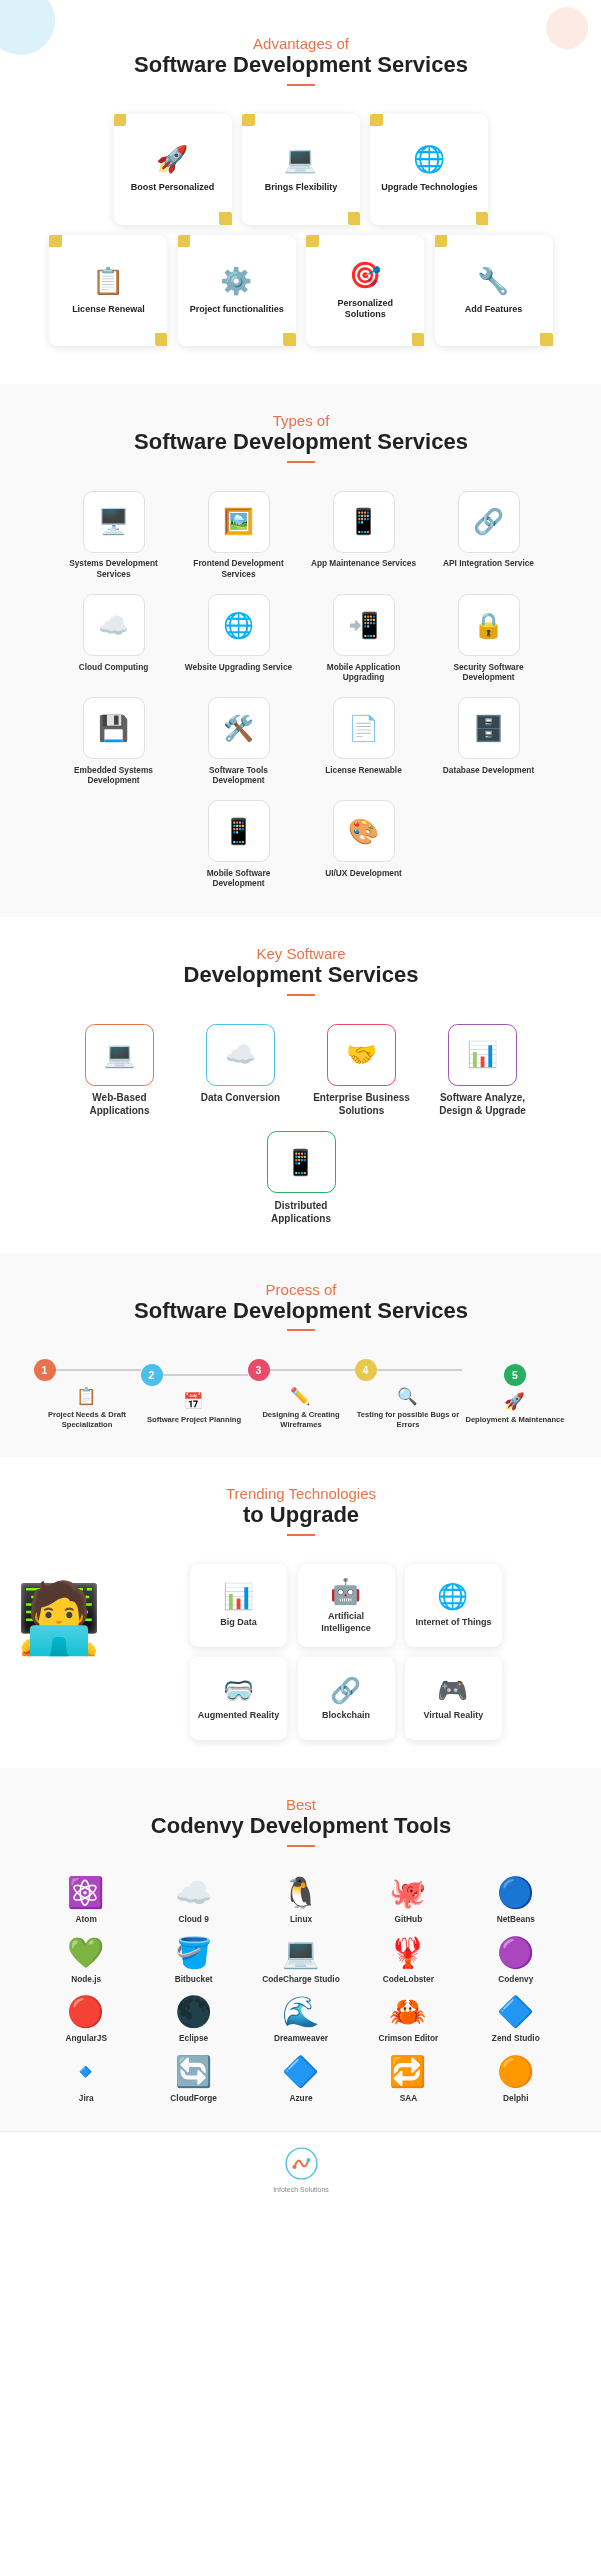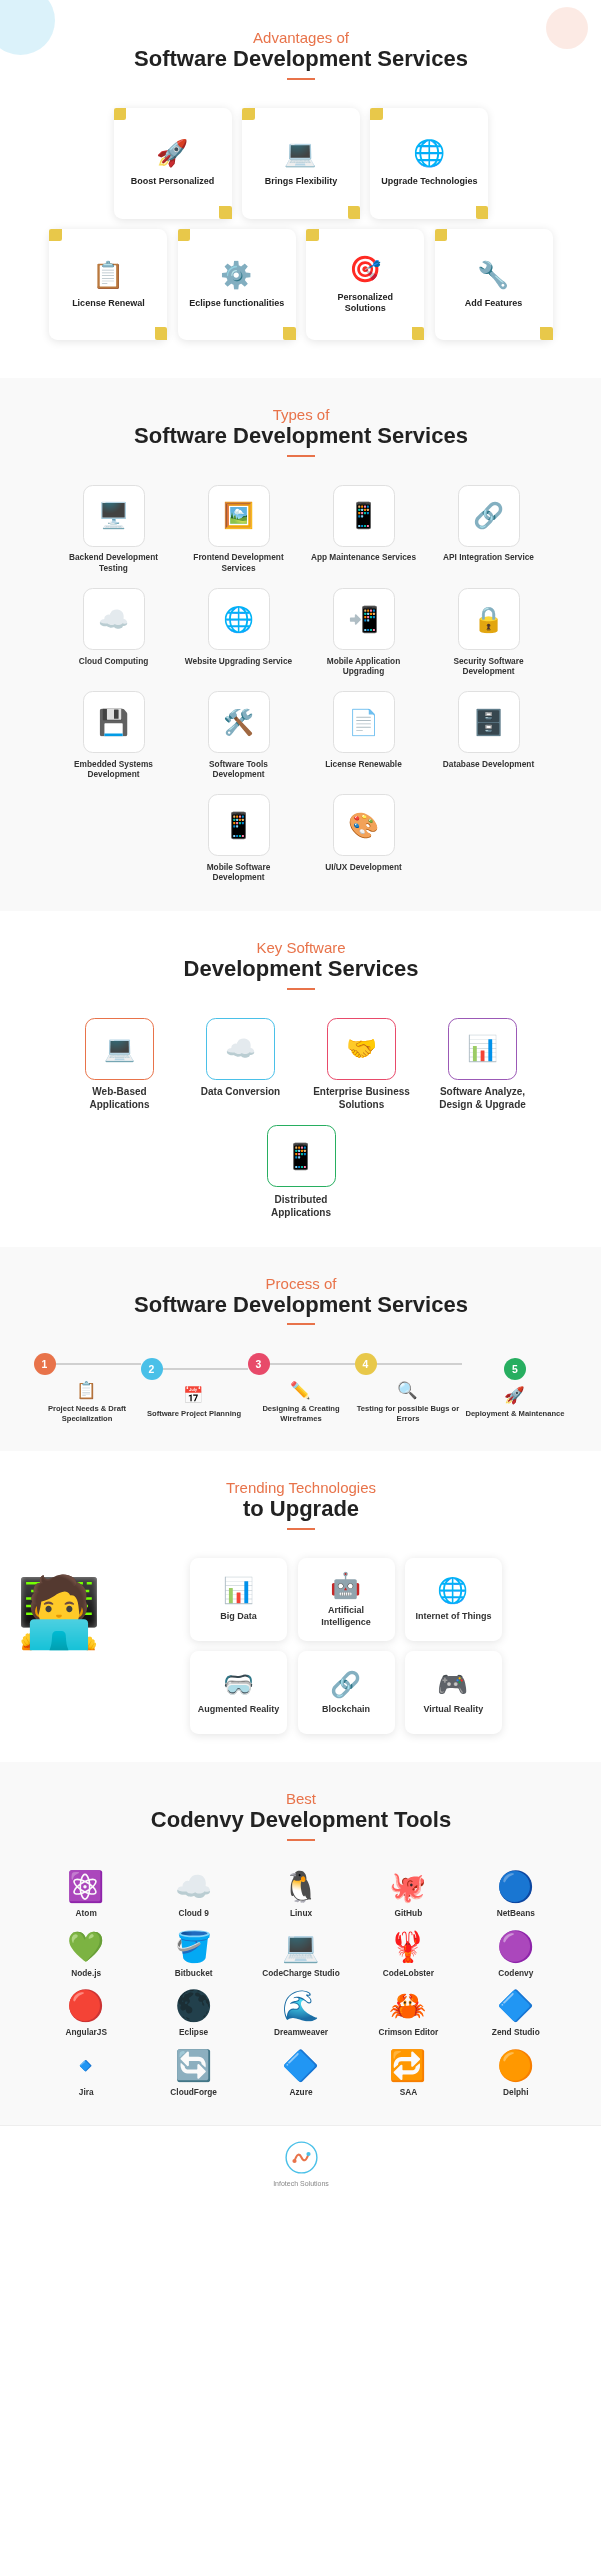--- a/index.html
+++ b/index.html
@@ -294,21 +294,21 @@
     }
     .footer-sub {
       font-size: 7px;
       color: #888;
     }
 
     
     .page-top {
       position: relative;
       background: #fff;
-      padding-top: 8px;
+      padding-top: 14px;
       overflow: hidden;
     }
     .deco-blob-tl {
       position: absolute;
       top: -14px;
       left: -14px;
       width: 69px;
       height: 69px;
       background: rgba(74, 192, 232, 0.2);
       border-radius: 50%;
@@ -360,21 +360,21 @@
 
       <div class="adv-card">
         <div class="corner-accent corner-tl"></div>
         <div class="icon-area">📋</div>
         <div class="card-label">License Renewal</div>
         <div class="corner-accent corner-br"></div>
       </div>
       <div class="adv-card">
         <div class="corner-accent corner-tl"></div>
         <div class="icon-area">⚙️</div>
-        <div class="card-label">Eclipse functionalities</div>
+        <div class="card-label">Project functionalities</div>
         <div class="corner-accent corner-br"></div>
       </div>
       <div class="adv-card">
         <div class="corner-accent corner-tl"></div>
         <div class="icon-area">🎯</div>
         <div class="card-label">Personalized Solutions</div>
         <div class="corner-accent corner-br"></div>
       </div>
       <div class="adv-card">
         <div class="corner-accent corner-tl"></div>
@@ -388,21 +388,21 @@
 
 <div class="types-section">
   <div class="section-header">
     <div class="top-line">Types of</div>
     <div class="bottom-line">Software Development Services</div>
     <div class="section-divider"></div>
   </div>
   <div class="types-grid">
     <div class="type-card">
       <div class="type-icon-box">🖥️</div>
-      <div class="type-label">Backend Development Testing</div>
+      <div class="type-label">Systems Development Services</div>
     </div>
     <div class="type-card">
       <div class="type-icon-box">🖼️</div>
       <div class="type-label">Frontend Development Services</div>
     </div>
     <div class="type-card">
       <div class="type-icon-box">📱</div>
       <div class="type-label">App Maintenance Services</div>
     </div>
     <div class="type-card">

